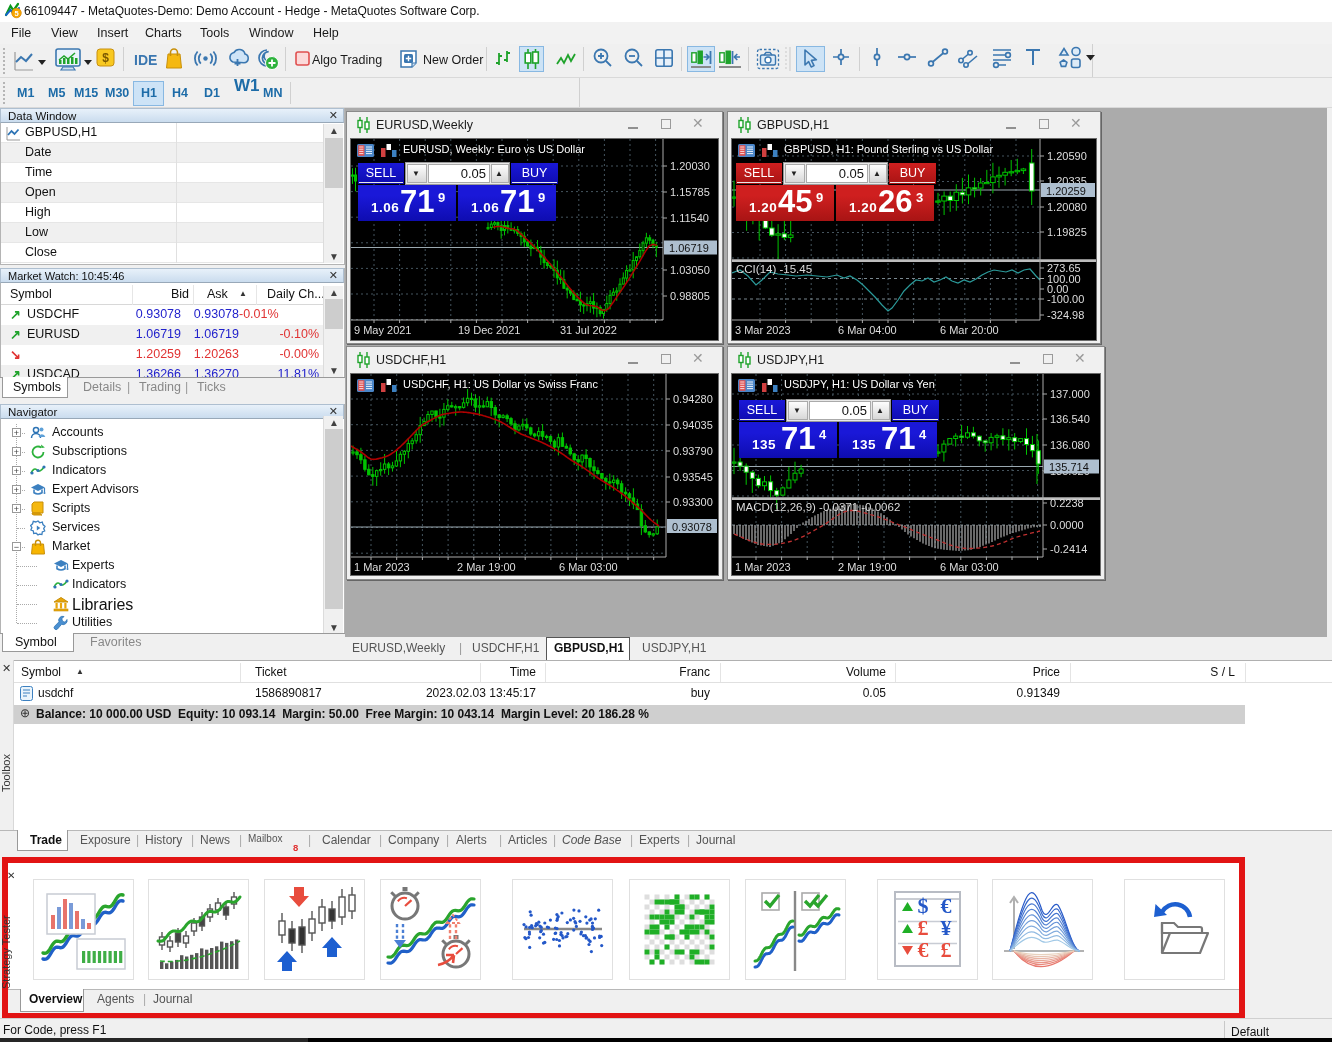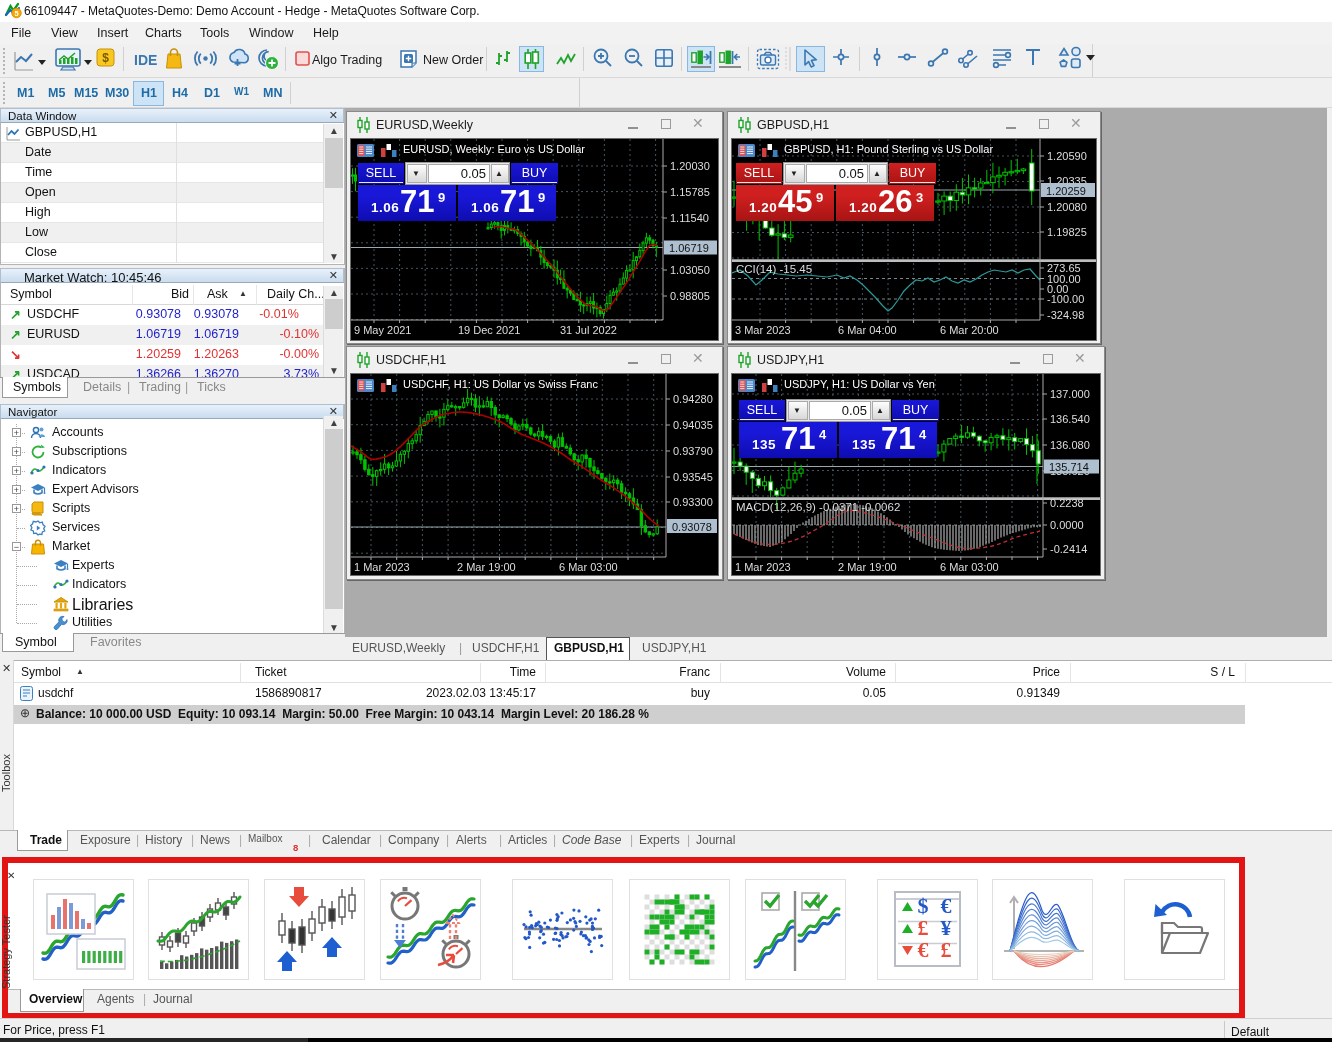--- a/index.html
+++ b/index.html
@@ -179,21 +179,21 @@
 <div class="abs" style="left:3px;top:82px;width:1px;height:22px;border-left:2px dotted #b5b5b5;"></div>
 <div class="abs" style="left:133px;top:81px;width:31px;height:25px;background:#cde3f6;border:1px solid #88b8e2;"></div>
 <div class="abs" style="left:290px;top:82px;width:1px;height:22px;background:#d0d0d0;"></div>
 <div class="abs" style="left:17px;top:86px;font-size:12.5px;font-weight:bold;color:#1d6ca8;">M1</div>
 <div class="abs" style="left:48px;top:86px;font-size:12.5px;font-weight:bold;color:#1d6ca8;">M5</div>
 <div class="abs" style="left:74px;top:86px;font-size:12.5px;font-weight:bold;color:#1d6ca8;">M15</div>
 <div class="abs" style="left:105px;top:86px;font-size:12.5px;font-weight:bold;color:#1d6ca8;">M30</div>
 <div class="abs" style="left:141px;top:86px;font-size:12.5px;font-weight:bold;color:#1d6ca8;">H1</div>
 <div class="abs" style="left:172px;top:86px;font-size:12.5px;font-weight:bold;color:#1d6ca8;">H4</div>
 <div class="abs" style="left:204px;top:86px;font-size:12.5px;font-weight:bold;color:#1d6ca8;">D1</div>
-<div class="abs" style="left:234px;top:86px;font-size:10px;font-weight:bold;color:#1d6ca8;">W1</div>
+<div class="abs" style="left:234px;top:76px;font-size:17px;font-weight:bold;color:#1d6ca8;">W1</div>
 <div class="abs" style="left:263px;top:86px;font-size:12.5px;font-weight:bold;color:#1d6ca8;">MN</div>
 <div class="abs" style="left:0;top:108px;width:345px;height:157px;background:#fff;border:1px solid #b4b4b4;"></div>
 <div class="abs" style="left:0px;top:108px;width:344px;height:15px;background:linear-gradient(#e8f1fa,#cadcee);border:1px solid #aebfd0;border-bottom:1px solid #98a8b8;">
     <div style="position:absolute;left:7px;top:1px;font-size:11.5px;color:#111;">Data Window</div>
     <div style="position:absolute;right:5px;top:0px;font-size:11px;color:#333;">✕</div>
   </div>
 <div class="abs" style="left:1px;top:123px;width:326px;height:20px;background:#ffffff;border-bottom:1px solid #e6e6e6;"></div>
 <div class="abs" style="left:25px;top:125px;font-size:12.5px;color:#111;">GBPUSD,H1</div>
 <div class="abs" style="left:1px;top:143px;width:326px;height:20px;background:#f0f0f0;border-bottom:1px solid #e6e6e6;"></div>
 <div class="abs" style="left:25px;top:145px;font-size:12.5px;color:#111;">Date</div>
@@ -212,59 +212,59 @@
     <path d="M1 14 V1 M1 14 H14" stroke="#999" stroke-width="1"></path>
     <path d="M2 9 l3.5 -4 l3 3 l4 -4.5" stroke="#2e74b5" stroke-width="1.8" fill="none"></path>
   </svg>
 <div class="abs" style="left:323px;top:124px;width:20px;height:139px;background:#f0f0f0;border-left:1px solid #dcdcdc;">
     <div style="position:absolute;top:1px;left:5px;font-size:10px;color:#404040;">▲</div>
     <div style="position:absolute;bottom:1px;left:5px;font-size:10px;color:#404040;">▼</div>
     <div style="position:absolute;top:14px;left:1px;width:18px;height:50px;background:#cdcdcd;"></div>
   </div>
 <div class="abs" style="left:0;top:268px;width:345px;height:131px;background:#fff;border:1px solid #b4b4b4;"></div>
 <div class="abs" style="left:0px;top:268px;width:344px;height:15px;background:linear-gradient(#e8f1fa,#cadcee);border:1px solid #aebfd0;border-bottom:1px solid #98a8b8;">
-    <div style="position:absolute;left:7px;top:1px;font-size:13px;color:#111;margin-left:16px;">Market Watch: 10:45:46</div>
+    <div style="position:absolute;left:7px;top:1px;font-size:11px;color:#111;">Market Watch: 10:45:46</div>
     <div style="position:absolute;right:5px;top:0px;font-size:11px;color:#333;">✕</div>
   </div>
 <div class="abs" style="left:1px;top:285px;width:326px;height:20px;background:#fff;border-bottom:1px solid #d8d8d8;"></div>
 <div class="abs" style="left:10px;top:287px;font-size:12.5px;color:#111;">Symbol</div>
 <div class="abs" style="left:134px;top:287px;width:55px;text-align:right;font-size:12.5px;color:#111;">Bid</div>
 <div class="abs" style="left:207px;top:287px;font-size:12.5px;color:#111;">Ask</div>
 <div class="abs" style="left:239px;top:289px;font-size:8px;color:#333;">▲</div>
 <div class="abs" style="left:267px;top:287px;font-size:12.5px;color:#111;">Daily Ch...</div>
 <div class="abs" style="left:132px;top:285px;width:1px;height:92px;background:#e6e6e6;"></div>
 <div class="abs" style="left:193px;top:285px;width:1px;height:92px;background:#e6e6e6;"></div>
 <div class="abs" style="left:256px;top:285px;width:1px;height:92px;background:#e6e6e6;"></div>
 <div class="abs" style="left:1px;top:305px;width:326px;height:20px;background:#fff;overflow:hidden;">
     <div style="position:absolute;left:9px;top:2px;font-size:13px;color:#1fa32b;font-weight:bold;">↗</div>
     <div style="position:absolute;left:26px;top:2px;font-size:12.5px;color:#111;">USDCHF</div>
     <div style="position:absolute;left:100px;top:2px;width:80px;text-align:right;font-size:12.5px;color:#2222cc;">0.93078</div>
     <div style="position:absolute;left:158px;top:2px;width:80px;text-align:right;font-size:12.5px;color:#2222cc;">0.93078</div>
-    <div style="position:absolute;left:238px;top:2px;width:80px;text-align:center;font-size:12.5px;color:#e03232;">-0.01%</div>
+    <div style="position:absolute;left:238px;top:2px;width:80px;text-align:left;font-size:12.5px;color:#e03232;">-0.01%</div>
   </div>
 <div class="abs" style="left:1px;top:325px;width:326px;height:20px;background:#f0f0f0;overflow:hidden;">
     <div style="position:absolute;left:9px;top:2px;font-size:13px;color:#1fa32b;font-weight:bold;">↗</div>
     <div style="position:absolute;left:26px;top:2px;font-size:12.5px;color:#111;">EURUSD</div>
     <div style="position:absolute;left:100px;top:2px;width:80px;text-align:right;font-size:12.5px;color:#2222cc;">1.06719</div>
     <div style="position:absolute;left:158px;top:2px;width:80px;text-align:right;font-size:12.5px;color:#2222cc;">1.06719</div>
     <div style="position:absolute;left:238px;top:2px;width:80px;text-align:right;font-size:12.5px;color:#e03232;">-0.10%</div>
   </div>
 <div class="abs" style="left:1px;top:345px;width:326px;height:20px;background:#fff;overflow:hidden;">
     <div style="position:absolute;left:9px;top:2px;font-size:13px;color:#e03232;font-weight:bold;">↘</div>
     <div style="position:absolute;left:26px;top:2px;font-size:12.5px;color:#111;margin-top:36px;">GBPUSD</div>
     <div style="position:absolute;left:100px;top:2px;width:80px;text-align:right;font-size:12.5px;color:#e03232;">1.20259</div>
     <div style="position:absolute;left:158px;top:2px;width:80px;text-align:right;font-size:12.5px;color:#e03232;">1.20263</div>
     <div style="position:absolute;left:238px;top:2px;width:80px;text-align:right;font-size:12.5px;color:#e03232;">-0.00%</div>
   </div>
 <div class="abs" style="left:1px;top:365px;width:326px;height:12px;background:#f0f0f0;overflow:hidden;">
     <div style="position:absolute;left:9px;top:2px;font-size:13px;color:#1fa32b;font-weight:bold;">↗</div>
     <div style="position:absolute;left:26px;top:2px;font-size:12.5px;color:#111;">USDCAD</div>
     <div style="position:absolute;left:100px;top:2px;width:80px;text-align:right;font-size:12.5px;color:#2222cc;">1.36266</div>
     <div style="position:absolute;left:158px;top:2px;width:80px;text-align:right;font-size:12.5px;color:#2222cc;">1.36270</div>
-    <div style="position:absolute;left:238px;top:2px;width:80px;text-align:right;font-size:12.5px;color:#2222cc;">3.73%</div>
+    <div style="position:absolute;left:238px;top:2px;width:80px;text-align:right;font-size:12.5px;color:#2222cc;">11.81%</div>
   </div>
 <div class="abs" style="left:323px;top:286px;width:20px;height:91px;background:#f0f0f0;border-left:1px solid #dcdcdc;">
     <div style="position:absolute;top:1px;left:5px;font-size:10px;color:#404040;">▲</div>
     <div style="position:absolute;bottom:1px;left:5px;font-size:10px;color:#404040;">▼</div>
     <div style="position:absolute;top:13px;left:1px;width:18px;height:30px;background:#cdcdcd;"></div>
   </div>
 <div class="abs" style="left:0;top:377px;width:345px;height:22px;background:#f0f0f0;border-top:1px solid #999;"></div>
 <div class="abs" style="left:2px;top:377px;width:66px;height:21px;background:#fff;border:1px solid #999;border-top:none;"></div>
 <div class="abs" style="left:13px;top:380px;font-size:12.5px;color:#111;">Symbols</div>
 <div class="abs" style="left:83px;top:380px;font-size:12.5px;color:#888;">Details</div>
@@ -1753,16 +1753,16 @@
     <path d="M66 38 a15 15 0 0 0 -28 -5" fill="none" stroke="#1d5fd0" stroke-width="4.5"></path>
     <path d="M31.5 25 l-1.5 13 l13 -2 Z" fill="#1d5fd0" stroke="none"></path>
   </svg>
 <div class="abs" style="left:8px;top:989px;width:1231px;height:24px;background:#f0f0f0;border-top:1px solid #b8b8b8;"></div>
 <div class="abs" style="left:20px;top:989px;width:64px;height:23px;background:#fff;border:1px solid #999;border-top:none;"></div>
 <div class="abs" style="left:29px;top:992px;font-size:12px;font-weight:bold;color:#111;">Overview</div>
 <div class="abs" style="left:97px;top:992px;font-size:12px;color:#555;">Agents</div>
 <div class="abs" style="left:143px;top:992px;font-size:12px;color:#aaa;">|</div>
 <div class="abs" style="left:153px;top:992px;font-size:12px;color:#555;">Journal</div>
 <div class="abs" style="left:0;top:1018px;width:1332px;height:24px;background:#f0f0f0;border-top:1px solid #d0d0d0;"></div>
-<div class="abs" style="left:3px;top:1023px;font-size:12px;color:#111;">For Price, press F1</div>
+<div class="abs" style="left:3px;top:1023px;font-size:12px;color:#111;">For Code, press F1</div>
 <div class="abs" style="left:1224px;top:1021px;width:1px;height:17px;background:#c8c8c8;"></div>
 <div class="abs" style="left:1231px;top:1025px;font-size:12px;color:#111;">Default</div>
 <div class="abs" style="left:0;top:1038px;width:1332px;height:4px;background:#262626;"></div>
 <div class="abs" style="left:308px;top:1038px;width:1024px;height:4px;background:#000;"></div>
 </body></html>

